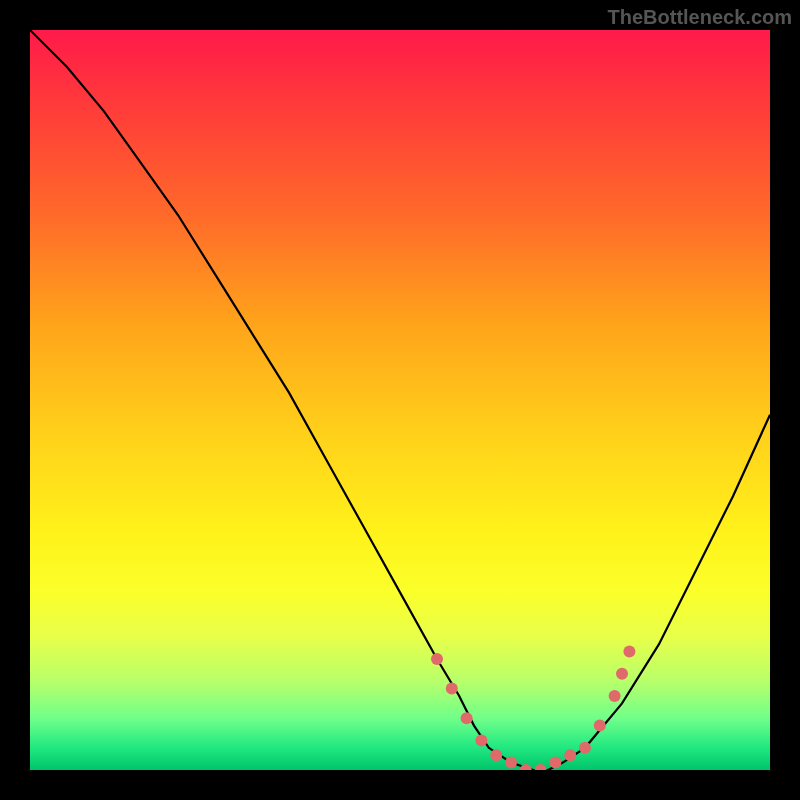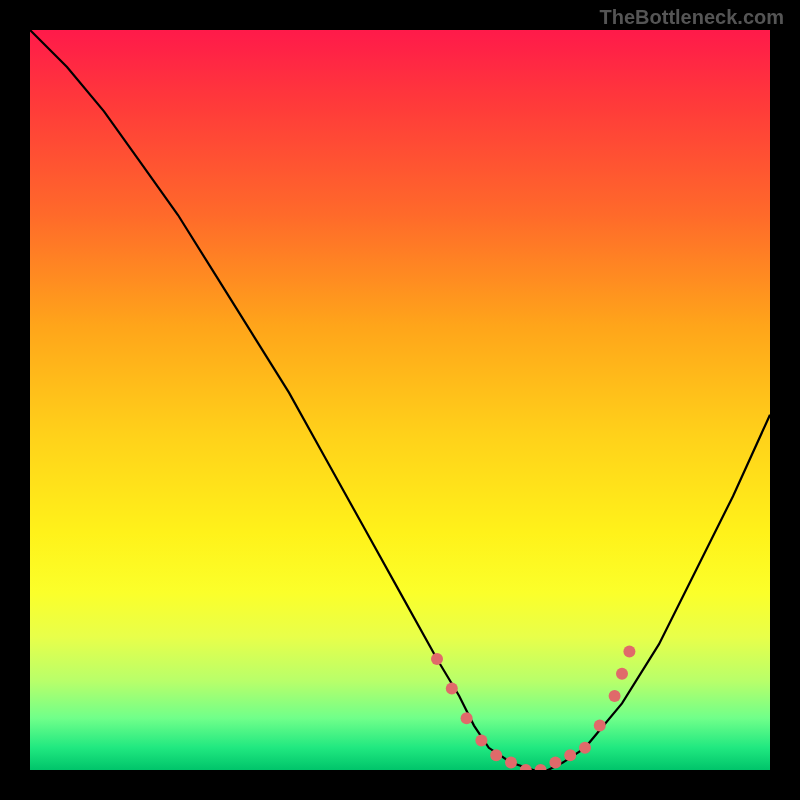--- a/index.html
+++ b/index.html
@@ -7,21 +7,21 @@
     padding: 0;
     width: 800px;
     height: 800px;
     background: #000;
     position: relative;
     font-family: Arial, sans-serif;
   }
   .watermark {
     position: absolute;
     top: 6px;
-    right: 16px;
+    right: 8px;
     color: #555;
     font-size: 20px;
     font-weight: bold;
     z-index: 10;
   }
   .plot-area {
     position: absolute;
     left: 30px;
     top: 30px;
     width: 740px;

